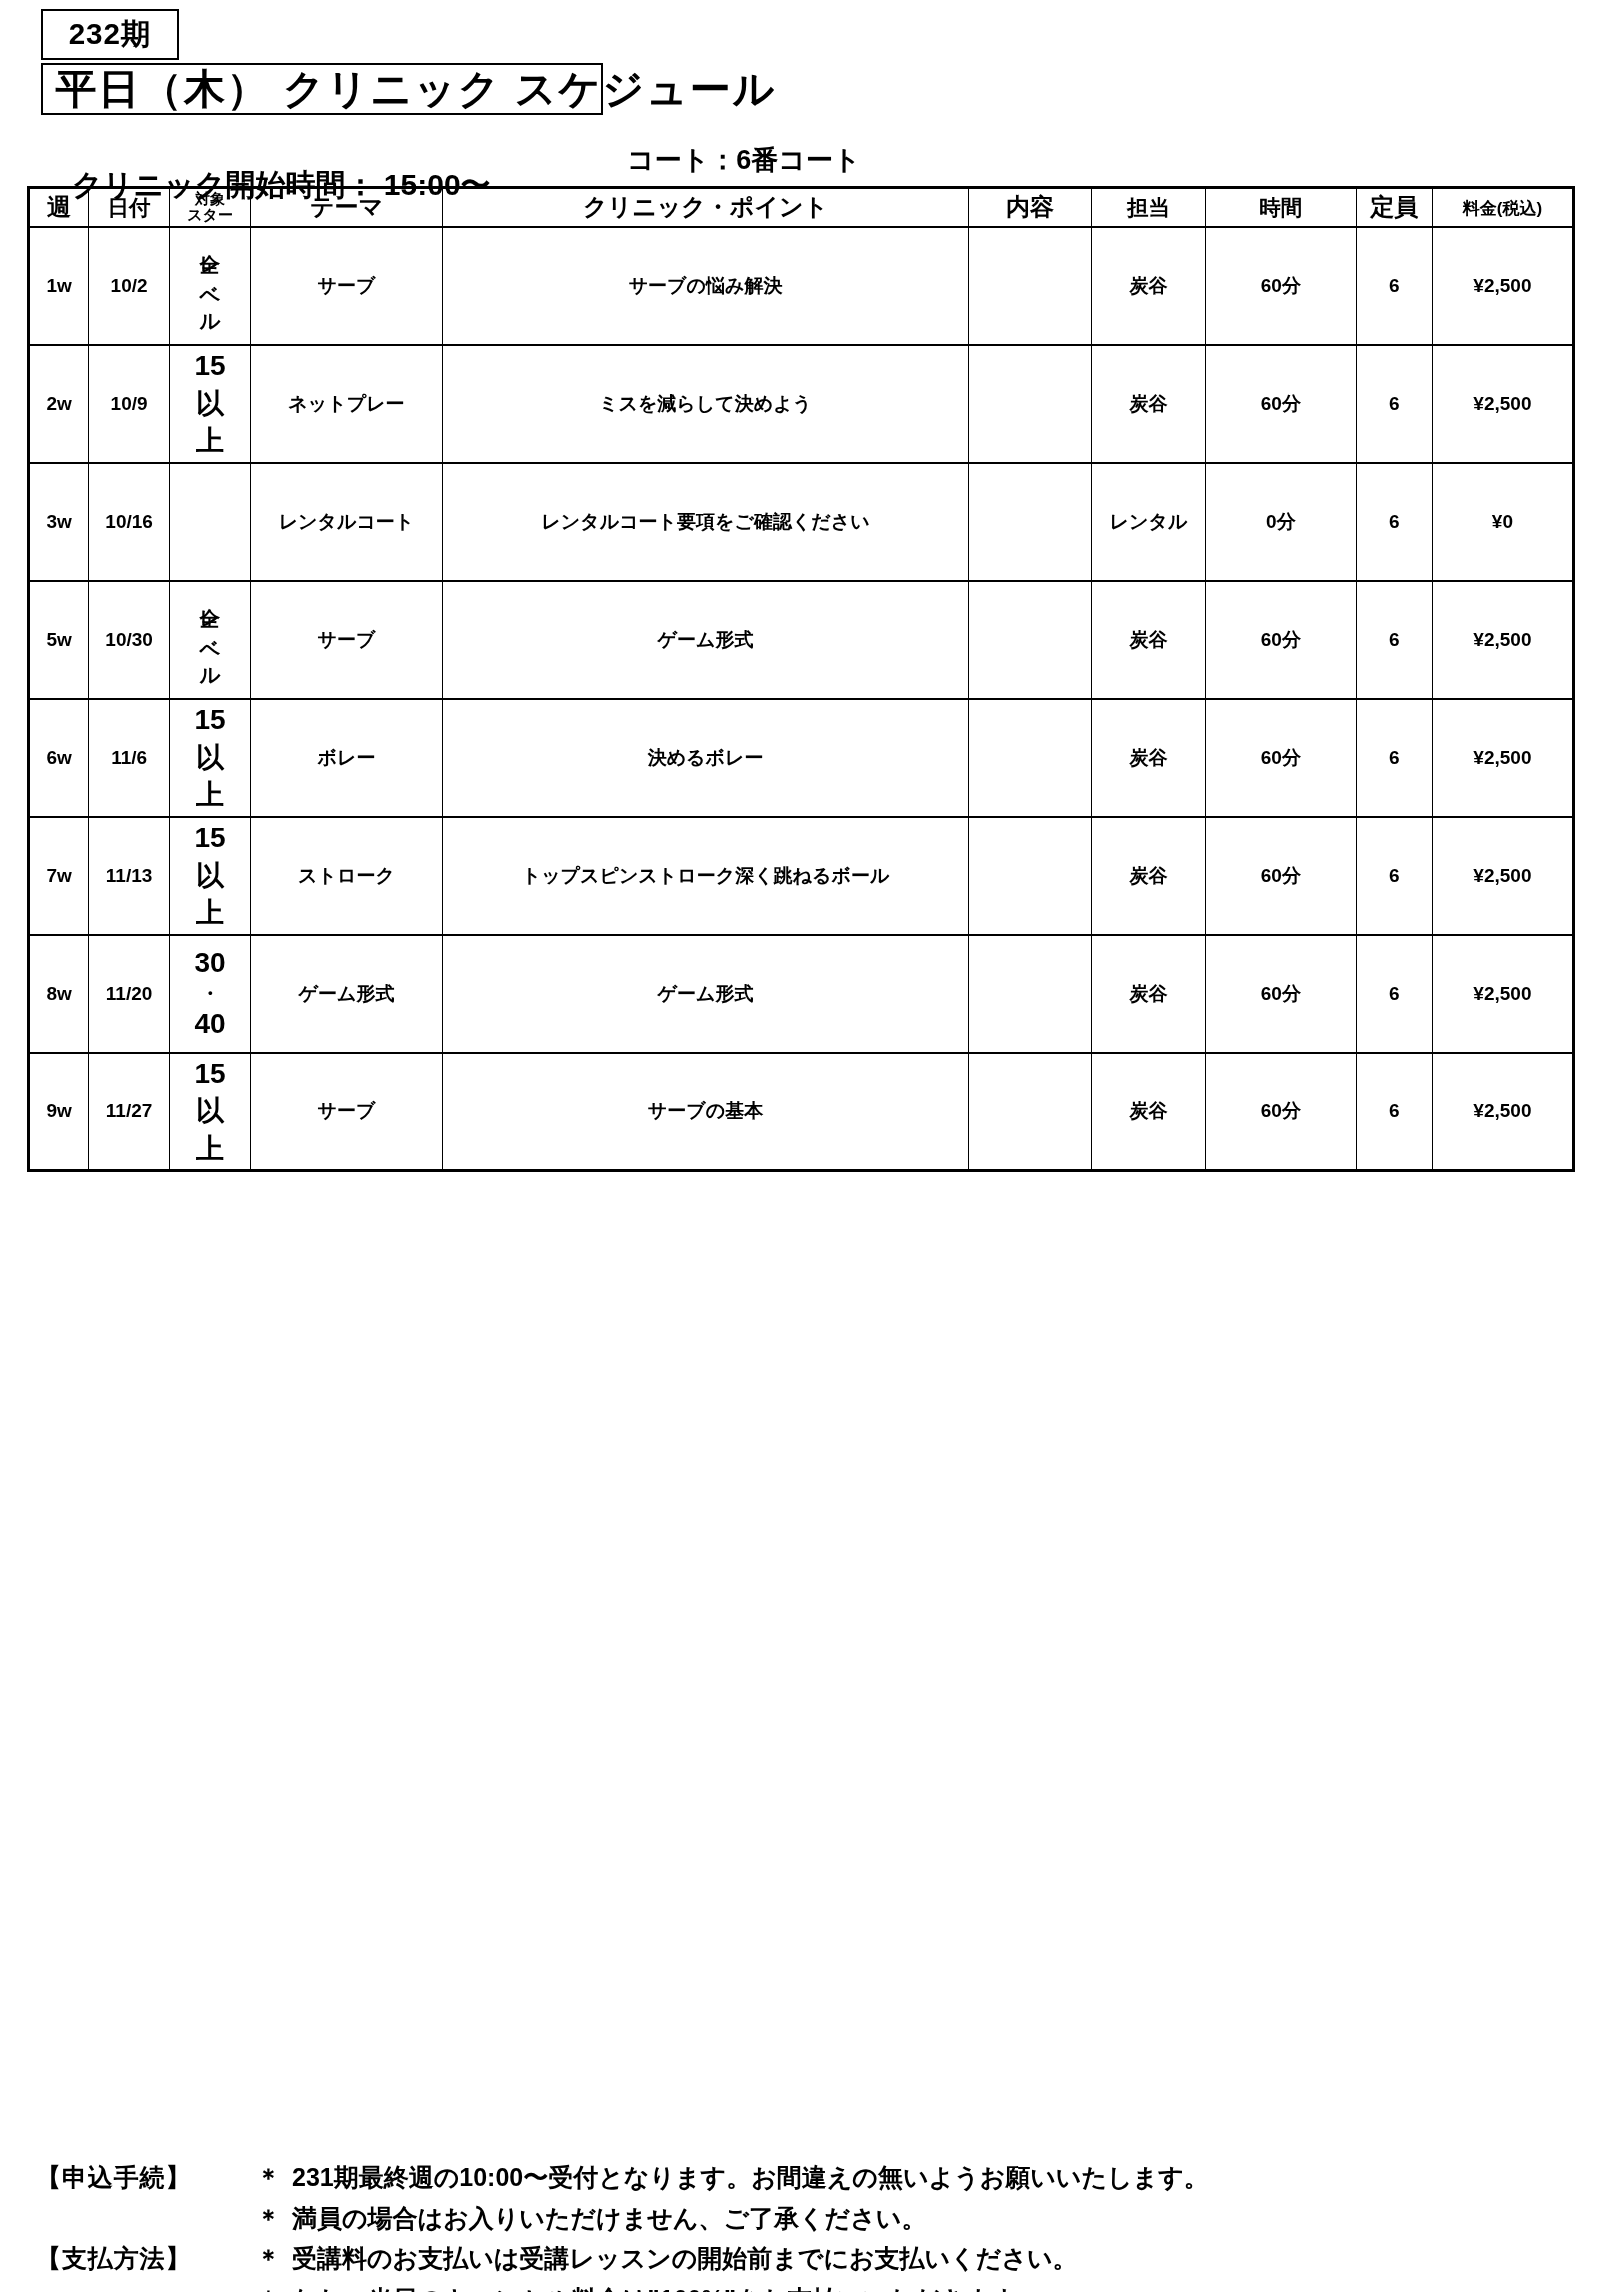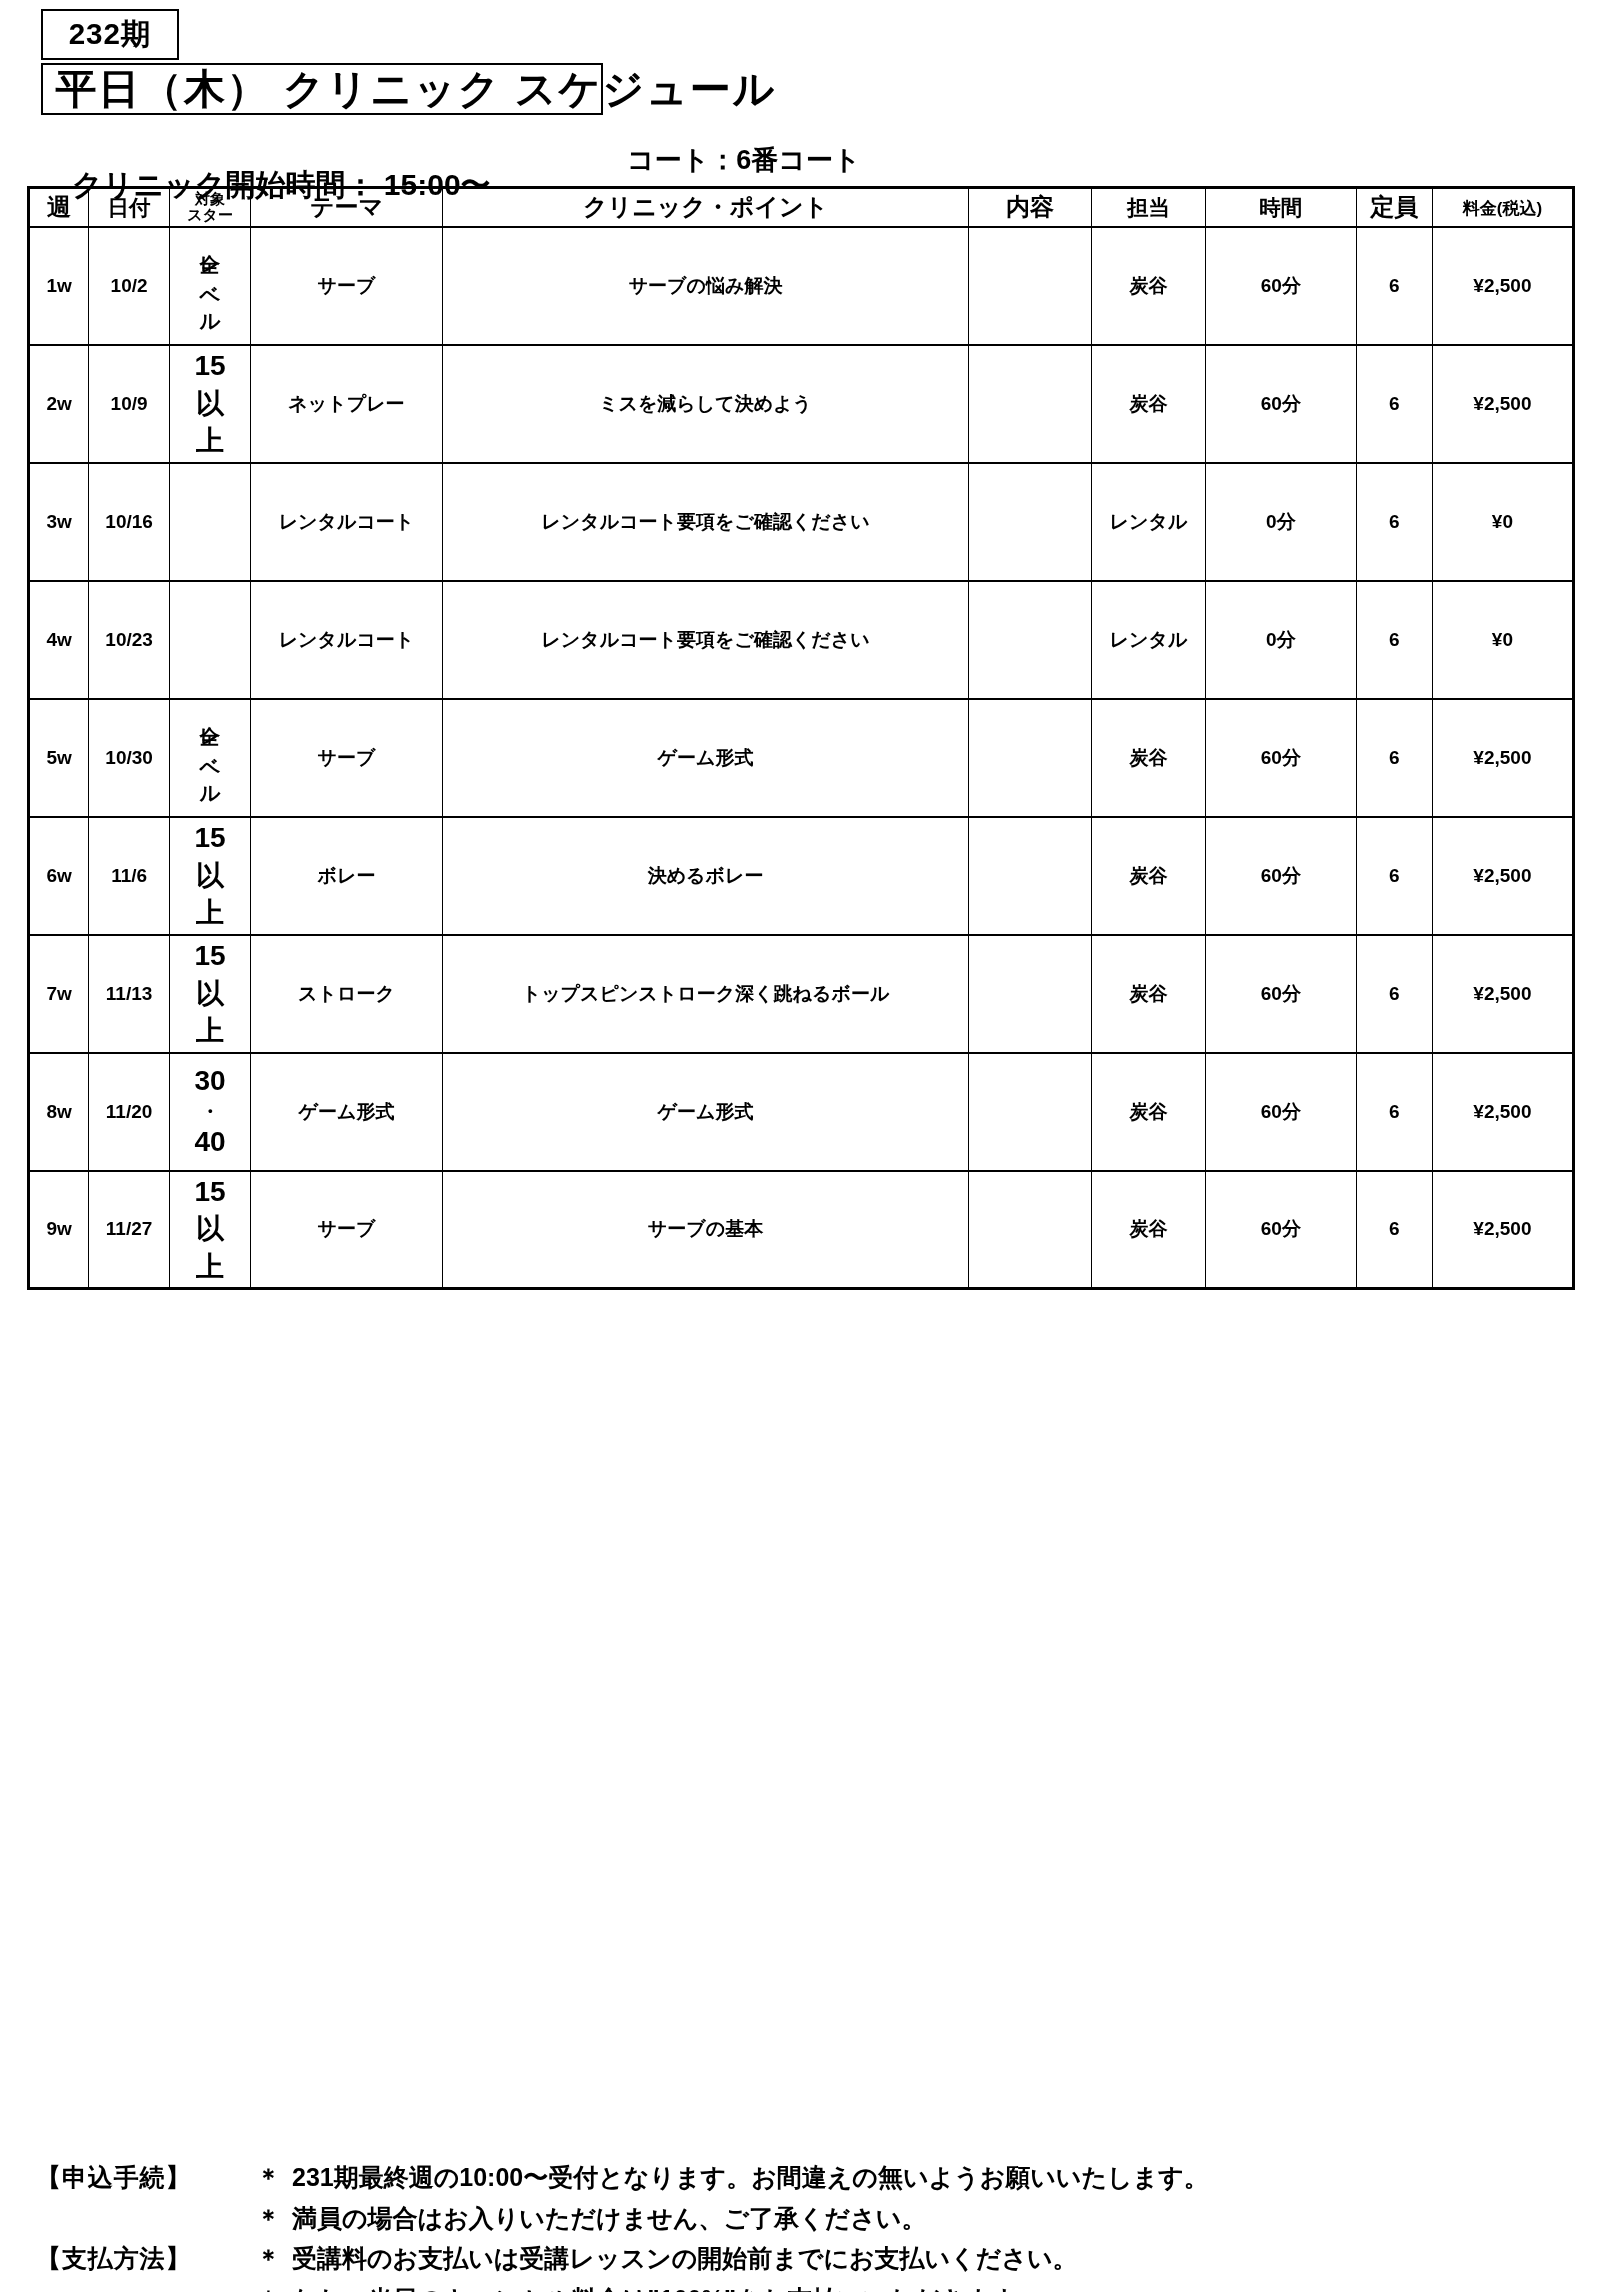--- a/index.html
+++ b/index.html
@@ -270,32 +270,20 @@
         <td class="cell-point">ミスを減らして決めよう</td>
         <td class="cell-naiyo"></td>
         <td class="cell-tanto">炭谷</td>
         <td class="cell-jikan">60分</td>
         <td class="cell-teiin">6</td>
         <td class="cell-ryokin">¥2,500</td>
       </tr>
       <tr>
         <td class="cell-week">3w</td>
         <td class="cell-date">10/16</td>
-        <td></td>
-        <td class="cell-theme">レンタルコート</td>
-        <td class="cell-point">レンタルコート要項をご確認ください</td>
-        <td class="cell-naiyo"></td>
-        <td class="cell-tanto">レンタル</td>
-        <td class="cell-jikan">0分</td>
-        <td class="cell-teiin">6</td>
-        <td class="cell-ryokin">¥0</td>
-      </tr>
-      <tr>
-        <td class="cell-week">4w</td>
-        <td class="cell-date">10/23</td>
         <td></td>
         <td class="cell-theme">レンタルコート</td>
         <td class="cell-point">レンタルコート要項をご確認ください</td>
         <td class="cell-naiyo"></td>
         <td class="cell-tanto">レンタル</td>
         <td class="cell-jikan">0分</td>
         <td class="cell-teiin">6</td>
         <td class="cell-ryokin">¥0</td>
       </tr>
       <tr>

